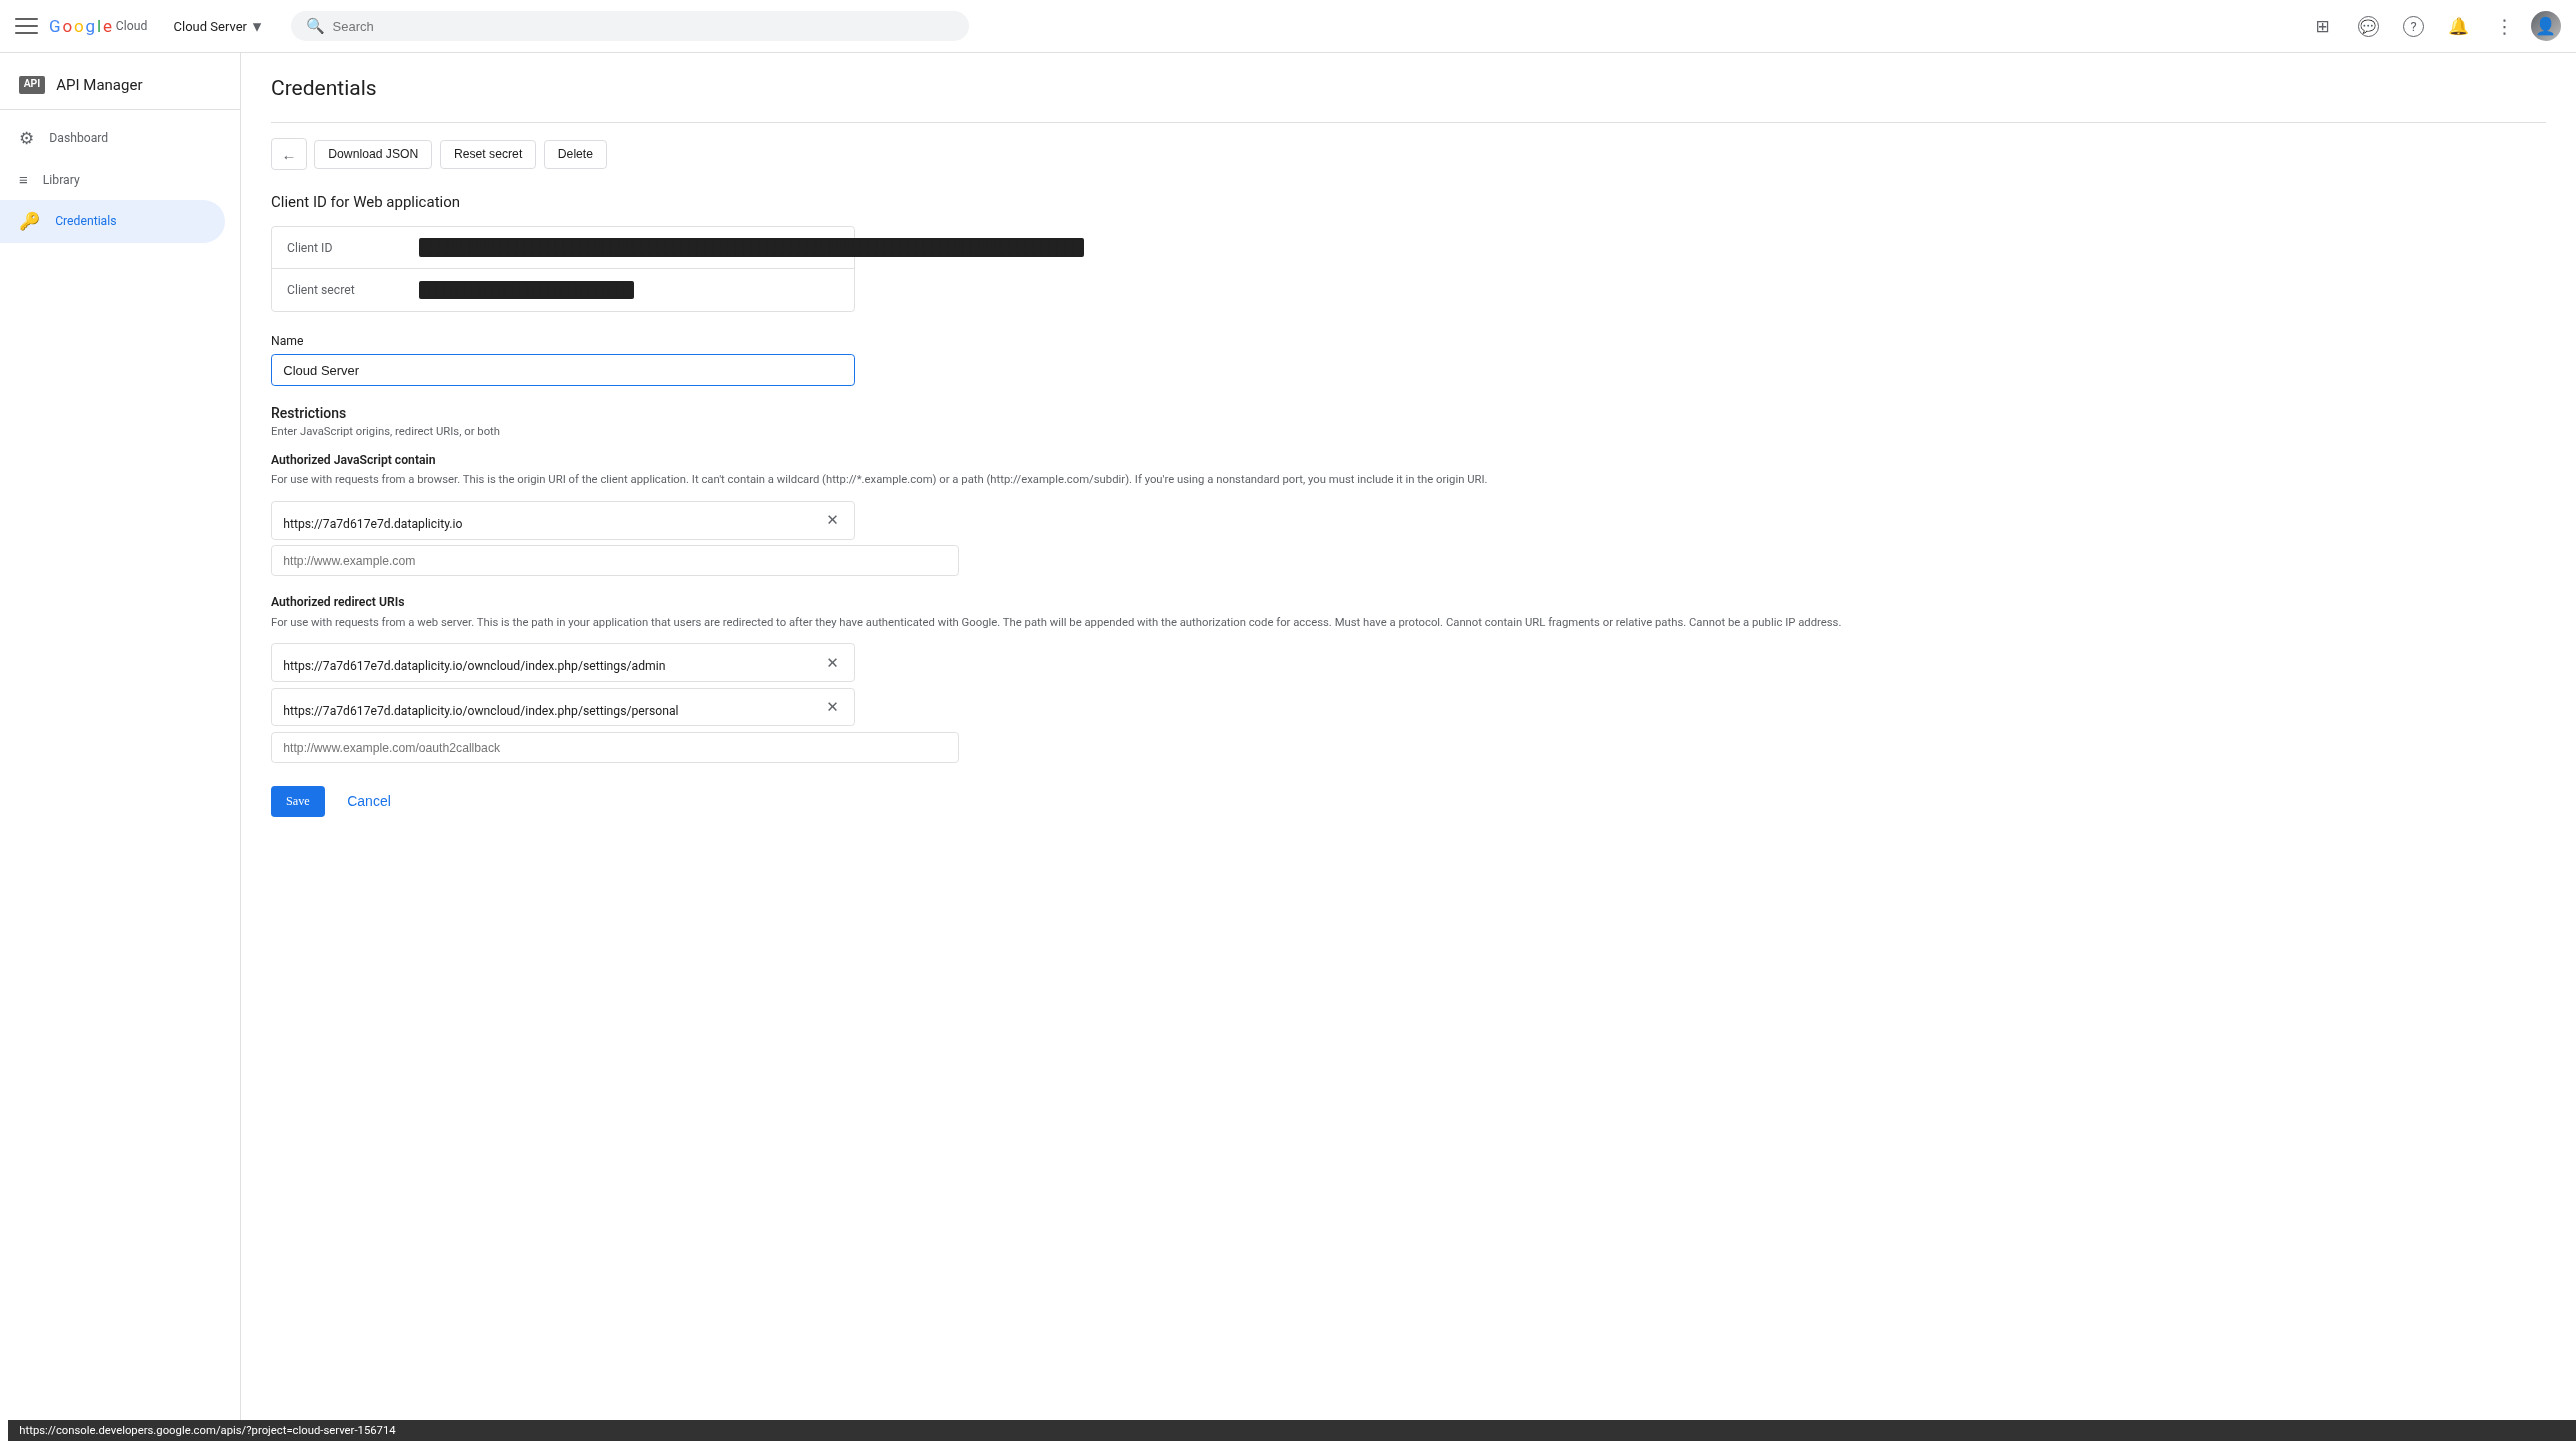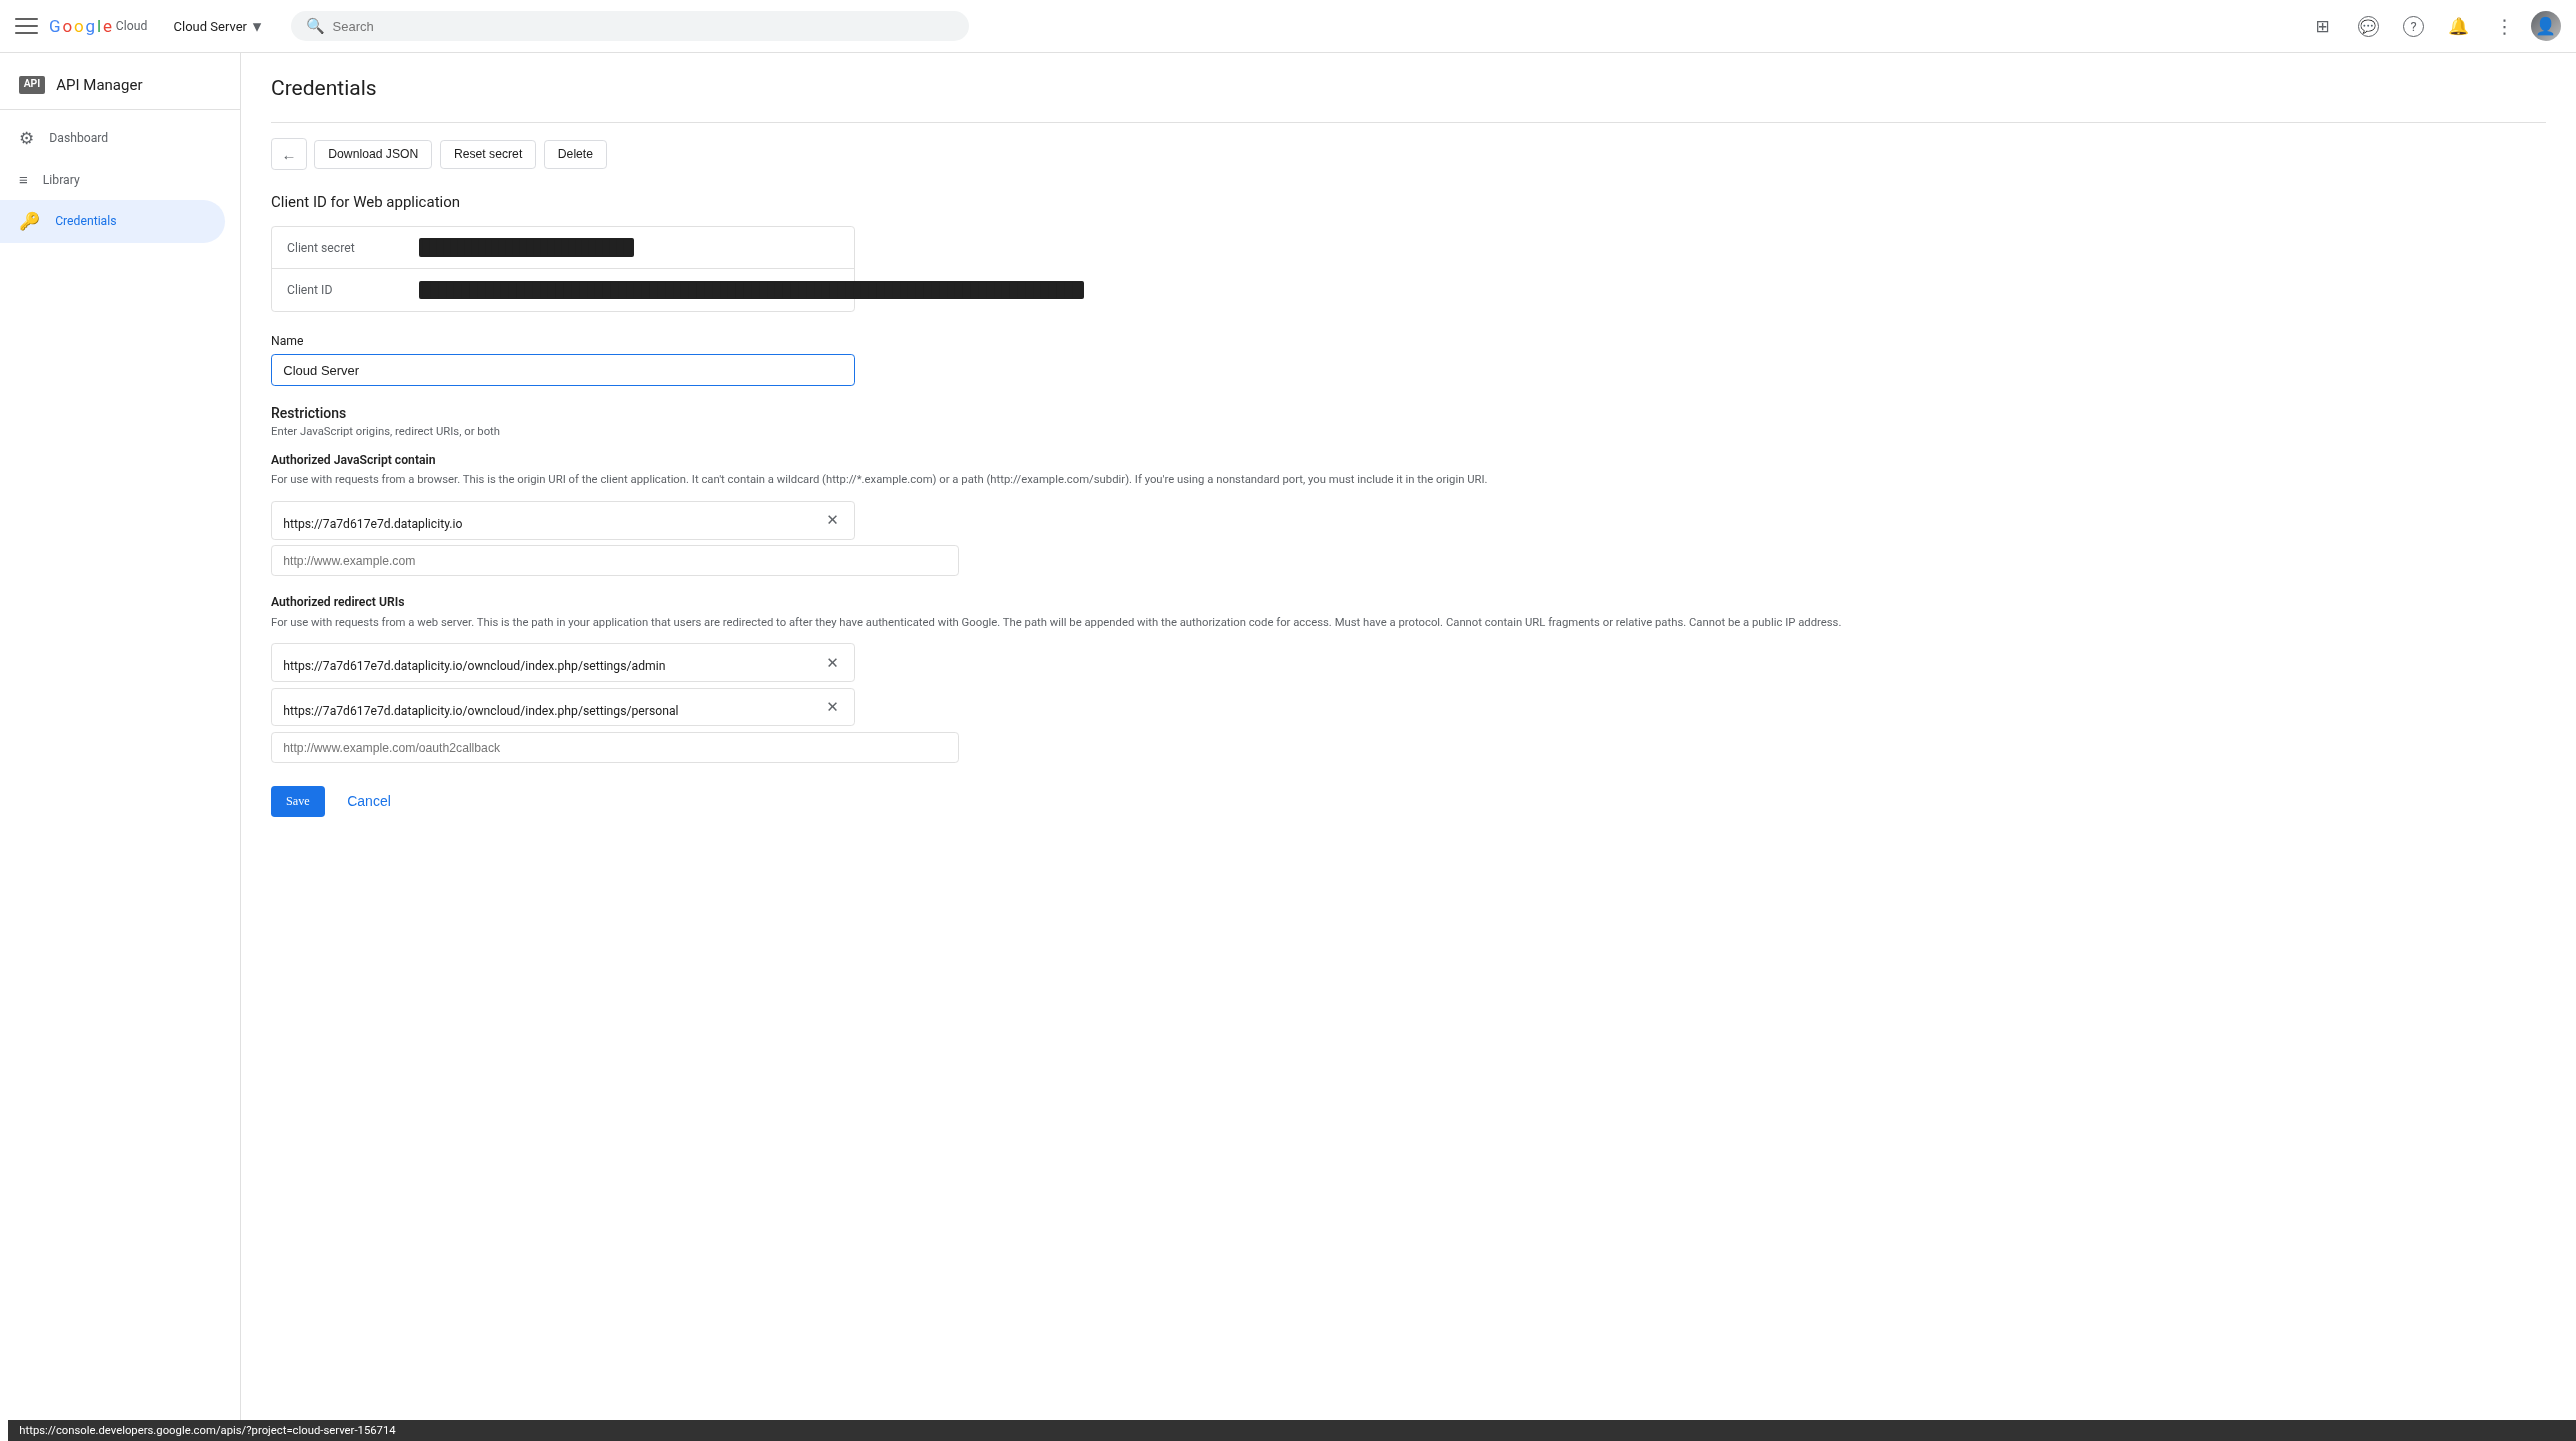--- a/index.html
+++ b/index.html
@@ -371,29 +371,29 @@
       <button class="btn-back">←</button>
       <button class="btn">Download JSON</button>
       <button class="btn">Reset secret</button>
       <button class="btn">Delete</button>
     </div>
 
     <div class="section-title">Client ID for Web application</div>
 
     <div class="info-table">
       <div class="info-row">
+        <span class="info-label">Client ID</span>
+        <span class="info-value">
+          <span class="redacted" style="font-size:13px; padding:1.9px 3.8px; letter-spacing:0;">████████████████████████████████████████████████████████████████████████████████████</span>
+        </span>
+      </div>
+      <div class="info-row">
         <span class="info-label">Client secret</span>
         <span class="info-value">
           <span class="redacted" style="font-size:13px; padding:1.9px 3.8px;">██████████████████████████████</span>
-        </span>
-      </div>
-      <div class="info-row">
-        <span class="info-label">Client ID</span>
-        <span class="info-value">
-          <span class="redacted" style="font-size:13px; padding:1.9px 3.8px; letter-spacing:0;">████████████████████████████████████████████████████████████████████████████████████</span>
         </span>
       </div>
     </div>
 
     <div class="form-group">
       <label class="form-label">Name</label>
       <input type="text" class="form-input" value="Cloud Server" placeholder="Cloud Server" style="">
     </div>
 
     <div class="restrictions-section">

